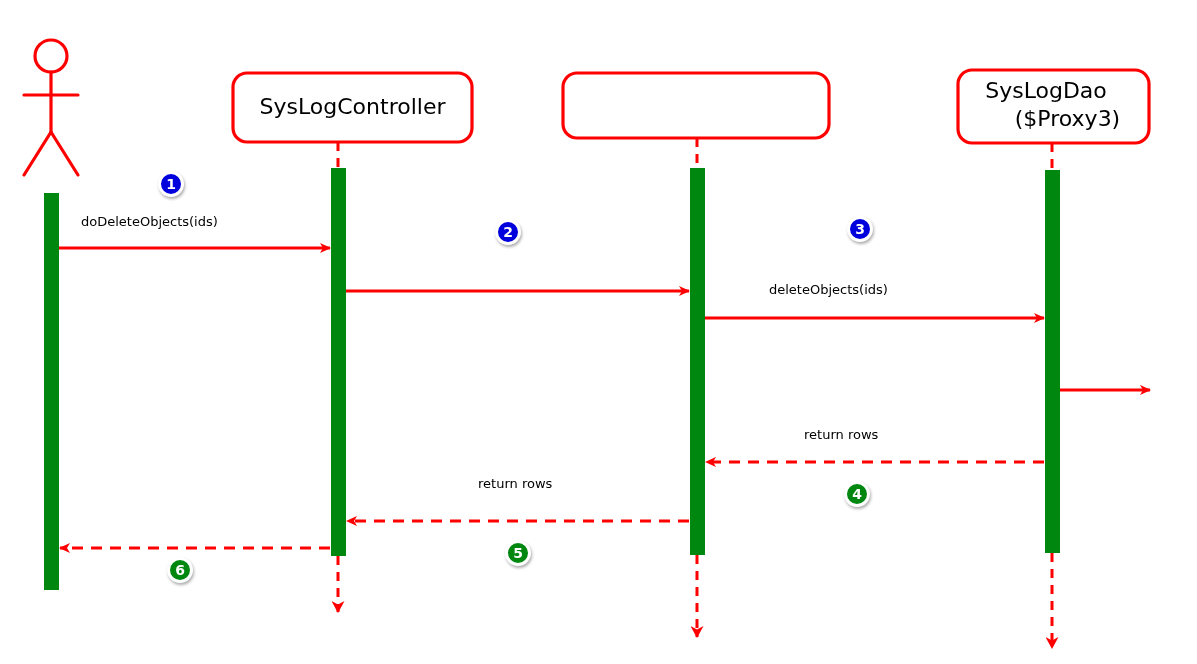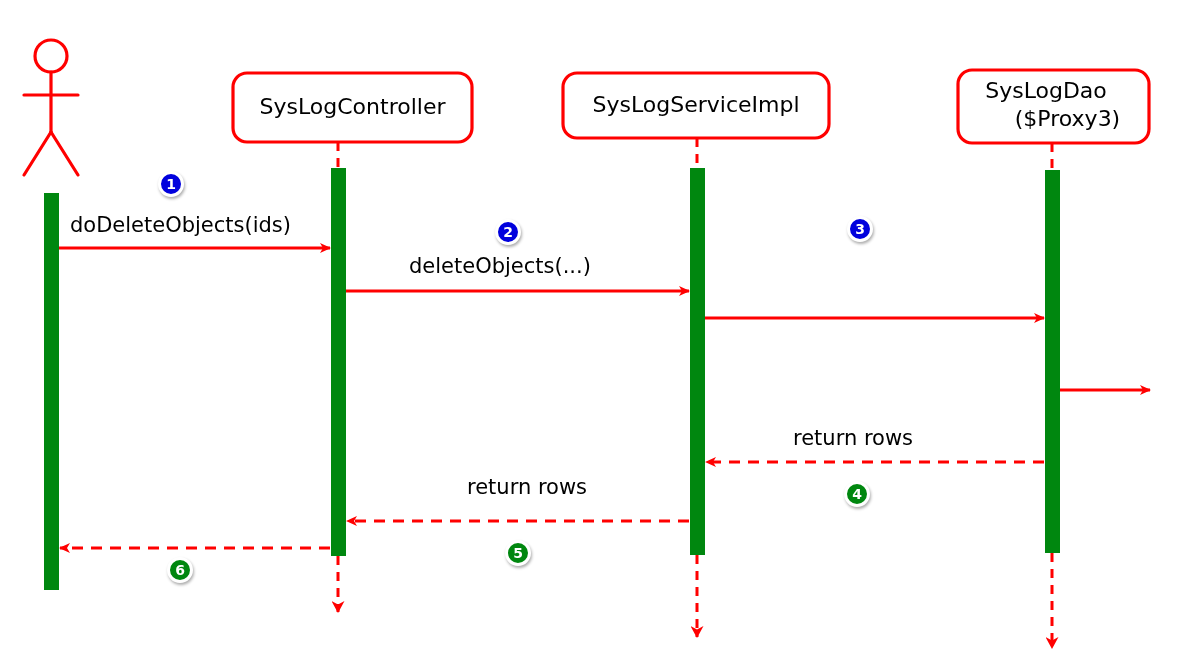--- a/index.html
+++ b/index.html
@@ -1,20 +1,20 @@
 <!DOCTYPE html>
 <html><head>
 <meta charset="utf-8">
 <title>Sequence Diagram</title>
 <style>
   html,body{margin:0;padding:0;background:#ffffff;}
   body{font-family:"DejaVu Sans","Liberation Sans",sans-serif;}
   #diagram{position:relative;width:1197px;height:664px;background:#ffffff;overflow:hidden;}
   #svgroot{position:absolute;left:0;top:0;width:1197px;height:664px;}
-  .lbl{position:absolute;white-space:nowrap;color:#000000;font-size:21px;line-height:1;}
+  .lbl{position:absolute;white-space:nowrap;color:#000000;font-size:13px;line-height:1;margin-left:11px;}
   .boxlbl{position:absolute;white-space:nowrap;color:#000000;font-size:22px;text-align:center;line-height:26px;}
   .badge{position:absolute;width:26px;height:26px;border-radius:50%;
          display:flex;align-items:center;justify-content:center;
          color:#ffffff;font-size:14px;font-weight:bold;
          border:3px solid #ffffff;box-sizing:border-box;
          box-shadow:1px 2px 3px rgba(0,0,0,0.32);}
   .badge.blue{background:#0000DD;}
   .badge.green{background:#00870F;}
 </style>
 </head>
@@ -64,26 +64,25 @@
     <line x1="346" y1="291" x2="689" y2="291" stroke="#FF0000" stroke-width="3" marker-end="url(#ah)"></line>
     <line x1="705" y1="318" x2="1044" y2="318" stroke="#FF0000" stroke-width="3" marker-end="url(#ah)"></line>
     <line x1="1060" y1="390" x2="1150" y2="390" stroke="#FF0000" stroke-width="3" marker-end="url(#ah)"></line>
 
     <line x1="1044" y1="462" x2="706" y2="462" stroke="#FF0000" stroke-width="3" stroke-dasharray="11,8" marker-end="url(#ahl)"></line>
     <line x1="689" y1="521" x2="347" y2="521" stroke="#FF0000" stroke-width="3" stroke-dasharray="11,8" marker-end="url(#ahl)"></line>
     <line x1="330" y1="548" x2="60" y2="548" stroke="#FF0000" stroke-width="3" stroke-dasharray="11,8" marker-end="url(#ahl)"></line>
   </svg>
 
   <div class="boxlbl" style="left:233px;top:94px;width:239px;">SysLogController</div>
-  <div class="boxlbl" style="left:563px;top:92px;width:266px;">SysLogServiceImpl</div>
   <div class="boxlbl" style="left:958px;top:78px;width:154px;padding-left:11px;">SysLogDao</div>
   <div class="boxlbl" style="left:958px;top:106px;width:219px;">($Proxy3)</div>
 
   <div class="lbl" style="left:70px;top:215px;">doDeleteObjects(ids)</div>
-  <div class="lbl" style="left:409px;top:256px;">deleteObjects(...)</div>
+  <div class="lbl" style="left:758px;top:283px;">deleteObjects(ids)</div>
   <div class="lbl" style="left:793px;top:428px;">return rows</div>
   <div class="lbl" style="left:467px;top:477px;">return rows</div>
 
   <div class="badge blue" style="left:158px;top:171px;">1</div>
   <div class="badge blue" style="left:495px;top:219px;">2</div>
   <div class="badge blue" style="left:847px;top:216px;">3</div>
   <div class="badge green" style="left:844px;top:481px;">4</div>
   <div class="badge green" style="left:505px;top:540px;">5</div>
   <div class="badge green" style="left:167px;top:557px;">6</div>
 

